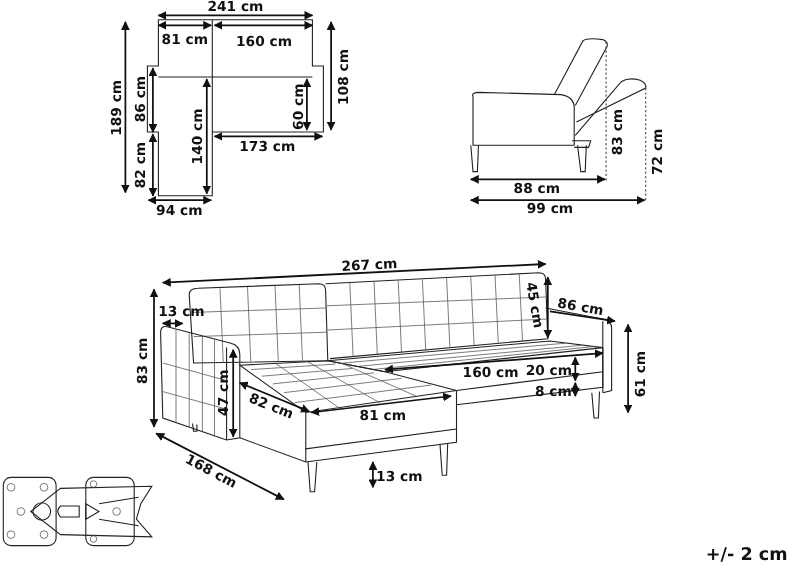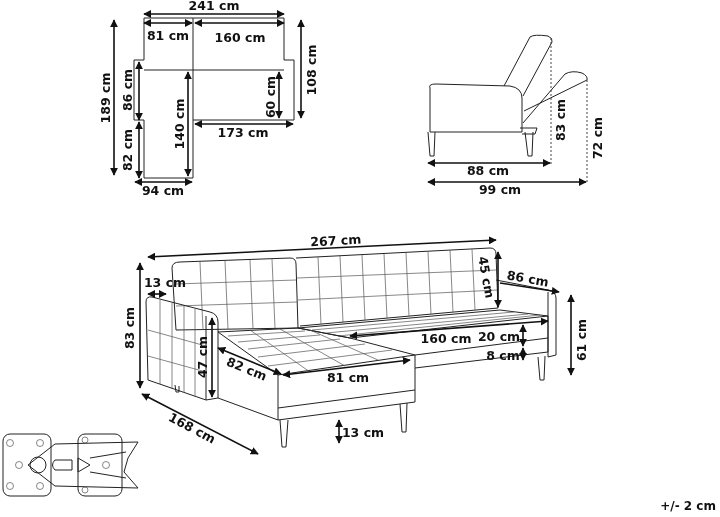--- a/index.html
+++ b/index.html
@@ -4,21 +4,21 @@
 <style>
   html, body { margin:0; padding:0; background:#ffffff; }
   body { width:720px; height:517px; position:relative; overflow:hidden;
          font-family:"DejaVu Sans", "Liberation Sans", sans-serif; }
   svg { position:absolute; left:0; top:0; }
   .ln { stroke:#222; stroke-width:1; fill:none; }
   .thin { stroke:#555; stroke-width:0.7; fill:none; }
   .dim { stroke:#111; stroke-width:1.6; fill:none; }
   .dash { stroke:#444; stroke-width:1; fill:none; stroke-dasharray:2 2; }
   .lbl { font-weight:bold; font-size:12.5px; fill:#111; }
-  .tol { position:absolute; right:4px; bottom:4px; font-weight:bold; font-size:12px; color:#111; }
+  .tol { position:absolute; right:4px; bottom:4px; font-weight:bold; font-size:16px; color:#111; }
 </style>
 </head>
 <body>
 
 <svg width="720" height="517" viewBox="0 0 720 517">
   <defs>
     <marker id="ah" viewBox="0 0 10 10" refX="9" refY="5" markerWidth="5" markerHeight="5" orient="auto-start-reverse">
       <path d="M0,0 L10,5 L0,10 z" fill="#111"></path>
     </marker>
   </defs>

